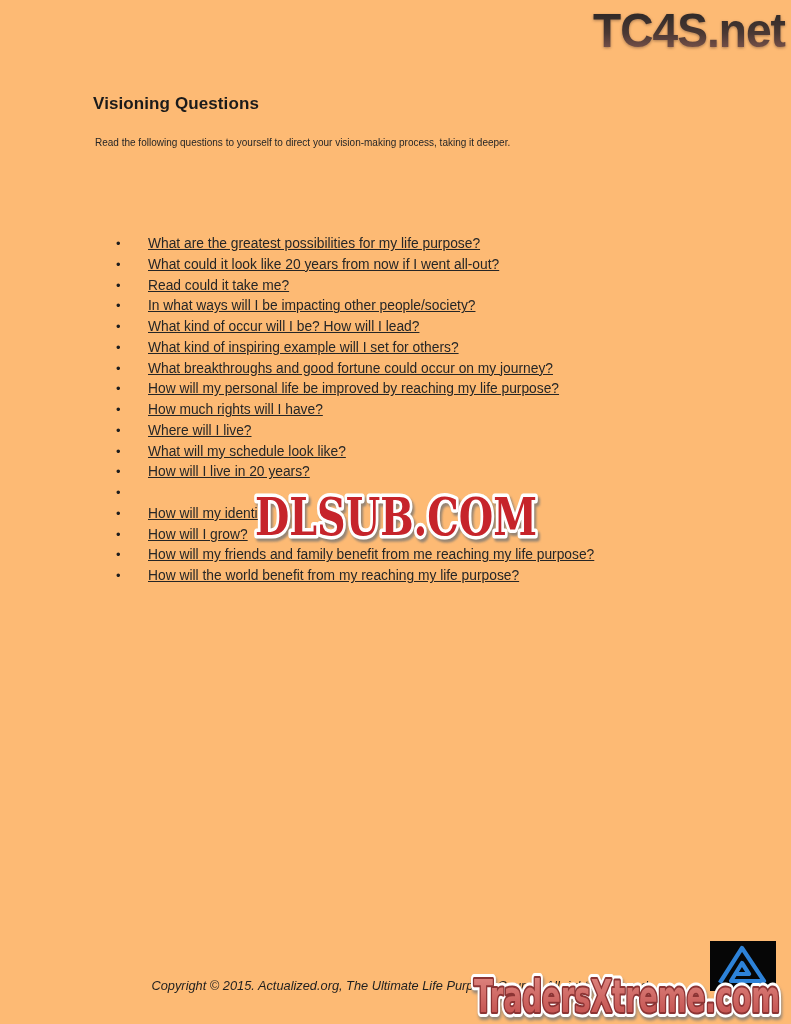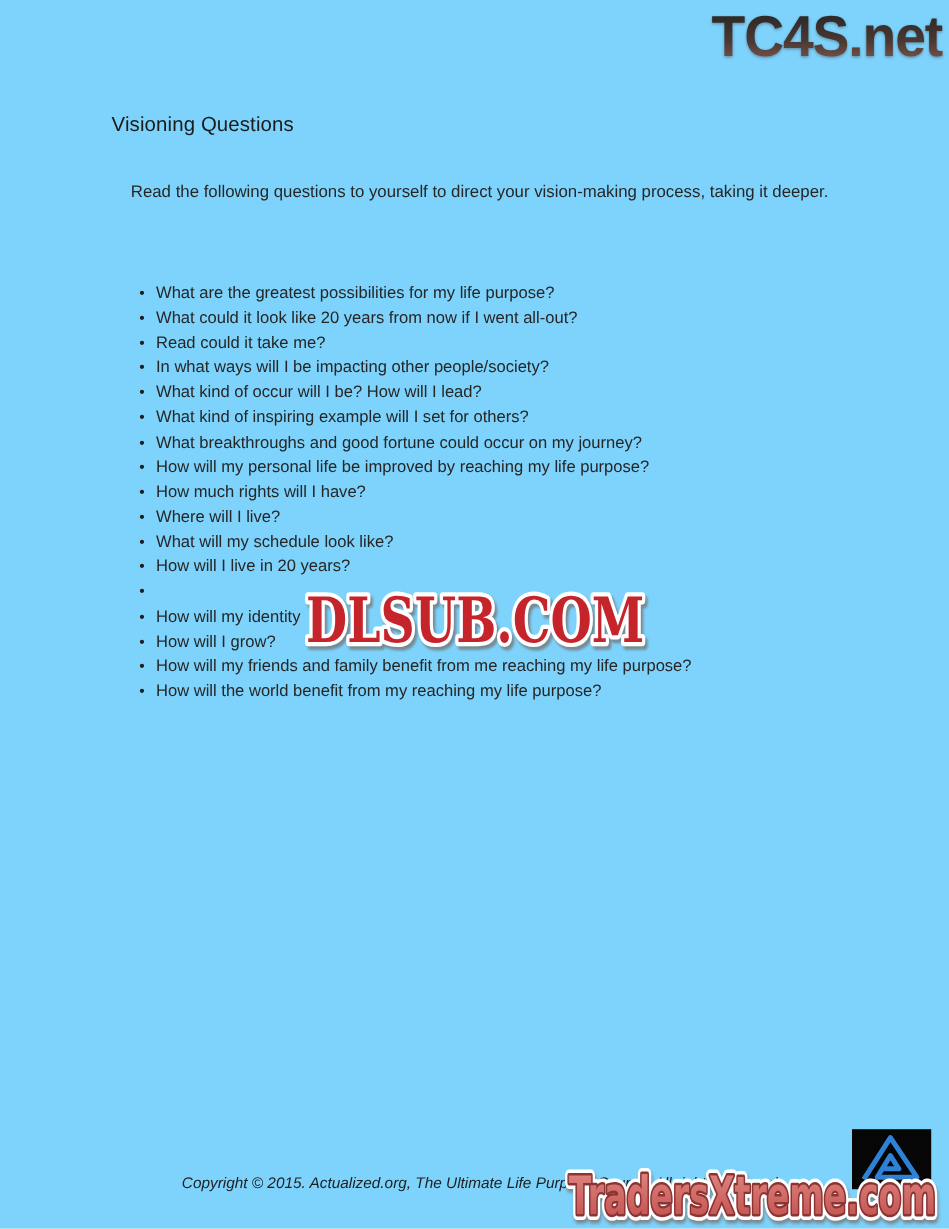--- a/index.html
+++ b/index.html
@@ -1,50 +1,50 @@
 <!DOCTYPE html>
 <html><head>
 <meta charset="utf-8">
 <style>
   html,body{margin:0;padding:0;background:#ffffff;}
   .page{
     position:relative;
     width:791px;height:1024px;
-    background:#7dd3fc;
+    background:#fdba74;
     overflow:hidden;
     font-family:"Liberation Sans",sans-serif;
     color:#222;
   }
   
   .tc4s-logo{
     position:absolute;left:588px;top:0;
     filter: blur(0.4px) drop-shadow(0 1px 1.5px rgba(60,40,35,.45));
   }
   
   .doc-title{
     position:absolute;left:93px;top:94px;margin:0;
-    font-size:17px;font-weight:normal;color:#1b1b1b;
+    font-size:17px;font-weight:bold;color:#1b1b1b;
     letter-spacing:.1px;
   }
   .doc-intro{
-    position:absolute;left:93px;top:135px;margin:16px;
-    font-size:14px;color:#262626;
+    position:absolute;left:93px;top:135px;margin:2px;
+    font-size:10px;color:#262626;
   }
   .q-list{
     position:absolute;left:93px;top:234px;width:620px;
     margin:0;padding:0;list-style:none;
   }
   .q-list li{
     position:relative;height:20.75px;line-height:20.75px;
     font-size:13.8px;color:#262626;white-space:nowrap;
   }
   .q-list .marker{
     position:absolute;left:23px;top:0;font-size:13px;color:#1e1e1e;
   }
-  .q-list .qtext{margin-left:37px;}
+  .q-list .qtext{margin-left:55px;text-decoration:underline;}
   .doc-footer{
     position:absolute;left:6px;top:978px;width:791px;margin:0;
     text-align:center;font-size:12.8px;font-style:italic;color:#1f1f1f;
   }
   
   .dlsub-wm{
     position:absolute;left:246px;top:484px;
     filter: drop-shadow(2px 3px 1px rgba(115,115,115,.75));
   }
   .tx-square{

